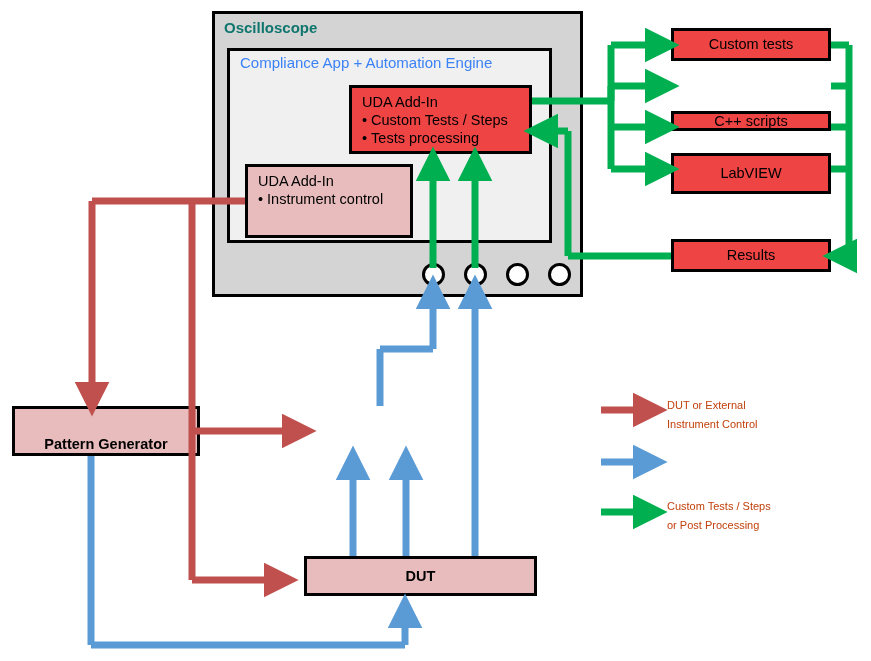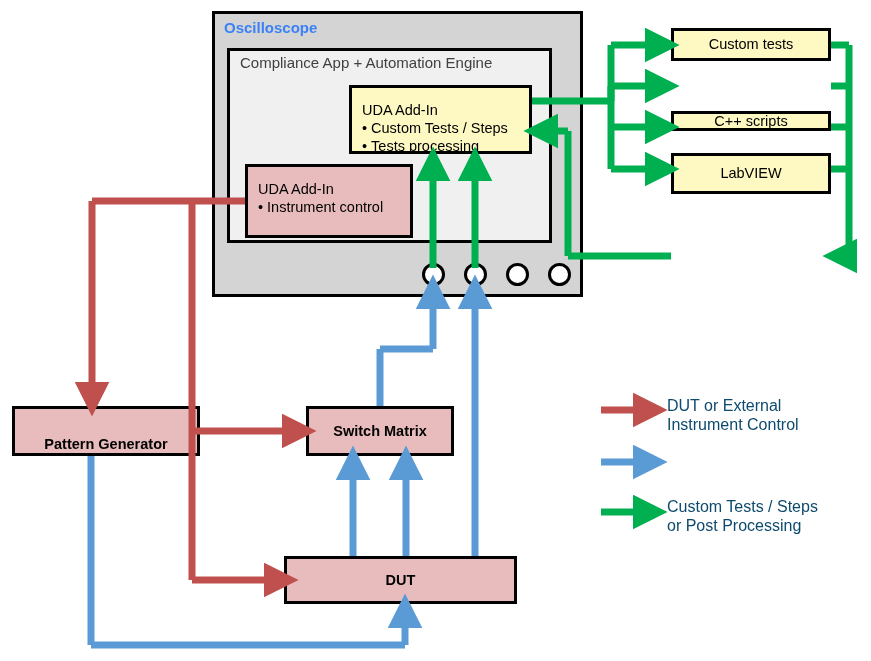--- a/index.html
+++ b/index.html
@@ -5,37 +5,37 @@
   html,body{margin:0;padding:0;background:#ffffff;}
   body{width:871px;height:661px;font-family:"Liberation Sans",sans-serif;}
   #stage{position:relative;width:871px;height:661px;overflow:hidden;background:#fff;}
 
   svg#wires{position:absolute;left:0;top:0;width:871px;height:661px;pointer-events:none;}
 
   .box{position:absolute;box-sizing:border-box;border:3px solid #000;display:flex;align-items:center;justify-content:center;text-align:center;}
   .scope-outer{background:#d4d4d4;display:block;}
   .scope-inner{background:#f0f0f0;display:block;}
   .pink{background:#e8bcbc;}
-  .green{background:#fef9c3;}
+  .green{background:#ef4444;}
 
-  .scope-title{position:absolute;font-weight:bold;font-size:15px;color:#3b82f6;}
-  .inner-title{position:absolute;font-size:15px;color:#404040;}
+  .scope-title{position:absolute;font-weight:bold;font-size:15px;color:#0f766e;}
+  .inner-title{position:absolute;font-size:15px;color:#3b82f6;}
 
   .addin{position:absolute;box-sizing:border-box;border:3px solid #000;padding:6px 8px 6px 10px;}
-  .addin .hd{font-size:14.5px;line-height:17px;color:#000;margin-top:8px;}
+  .addin .hd{font-size:14.5px;line-height:17px;color:#000;}
   .addin ul{margin:0;padding:0;list-style:none;}
   .addin li{font-size:14.5px;line-height:18px;color:#000;white-space:nowrap;}
   .addin li:before{content:"\2022";margin-right:4px;}
 
   .lbl{font-size:14.5px;color:#000;line-height:17px;}
   .bold{font-weight:bold;}
 
   .conn{position:absolute;width:23px;height:23px;border:3px solid #000;border-radius:50%;background:#ffffff;box-sizing:border-box;}
 
-  .legend-text{position:absolute;font-size:16px;line-height:19px;color:#0c4a6e;white-space:pre-line;}
+  .legend-text{position:absolute;font-size:11px;line-height:19px;color:#c2410c;white-space:pre-line;}
 </style>
 </head>
 <body>
 
 <div id="stage">
 
   <div class="box scope-outer" style="left:212px;top:11px;width:371px;height:286px;"></div>
 
   <div class="scope-title" style="left:224px;top:19px;">Oscilloscope</div>
 
@@ -65,28 +65,28 @@
 
   <div class="box green" style="left:671px;top:28px;width:160px;height:33px;">
     <span class="lbl">Custom tests</span>
   </div>
   <div class="box green" style="left:671px;top:111px;width:160px;height:20px;">
     <span class="lbl">C++ scripts</span>
   </div>
   <div class="box green" style="left:671px;top:153px;width:160px;height:41px;">
     <span class="lbl">LabVIEW</span>
   </div>
+  <div class="box green" style="left:671px;top:239px;width:160px;height:33px;">
+    <span class="lbl">Results</span>
+  </div>
 
   <div class="box pink" style="left:12px;top:406px;width:188px;height:50px;align-items:flex-end;">
     <span class="lbl bold">Pattern Generator</span>
   </div>
-  <div class="box pink" style="left:306px;top:406px;width:148px;height:50px;">
-    <span class="lbl bold">Switch Matrix</span>
-  </div>
-  <div class="box pink" style="left:284px;top:556px;width:233px;height:48px;">
+  <div class="box pink" style="left:304px;top:556px;width:233px;height:40px;">
     <span class="lbl bold">DUT</span>
   </div>
 
   <div class="legend-text" style="left:667px;top:396px;width:200px;">DUT or External
 Instrument Control</div>
   <div class="legend-text" style="left:667px;top:497px;width:210px;">Custom Tests / Steps
 or Post Processing</div>
 
   <svg id="wires" viewBox="0 0 871 661">
     <defs>

